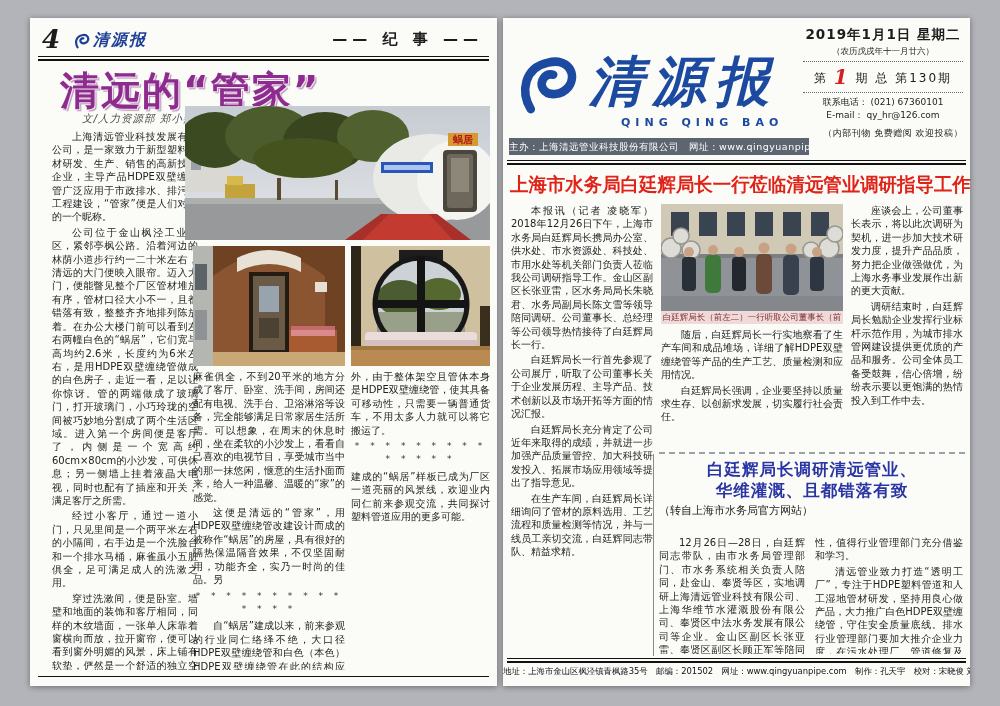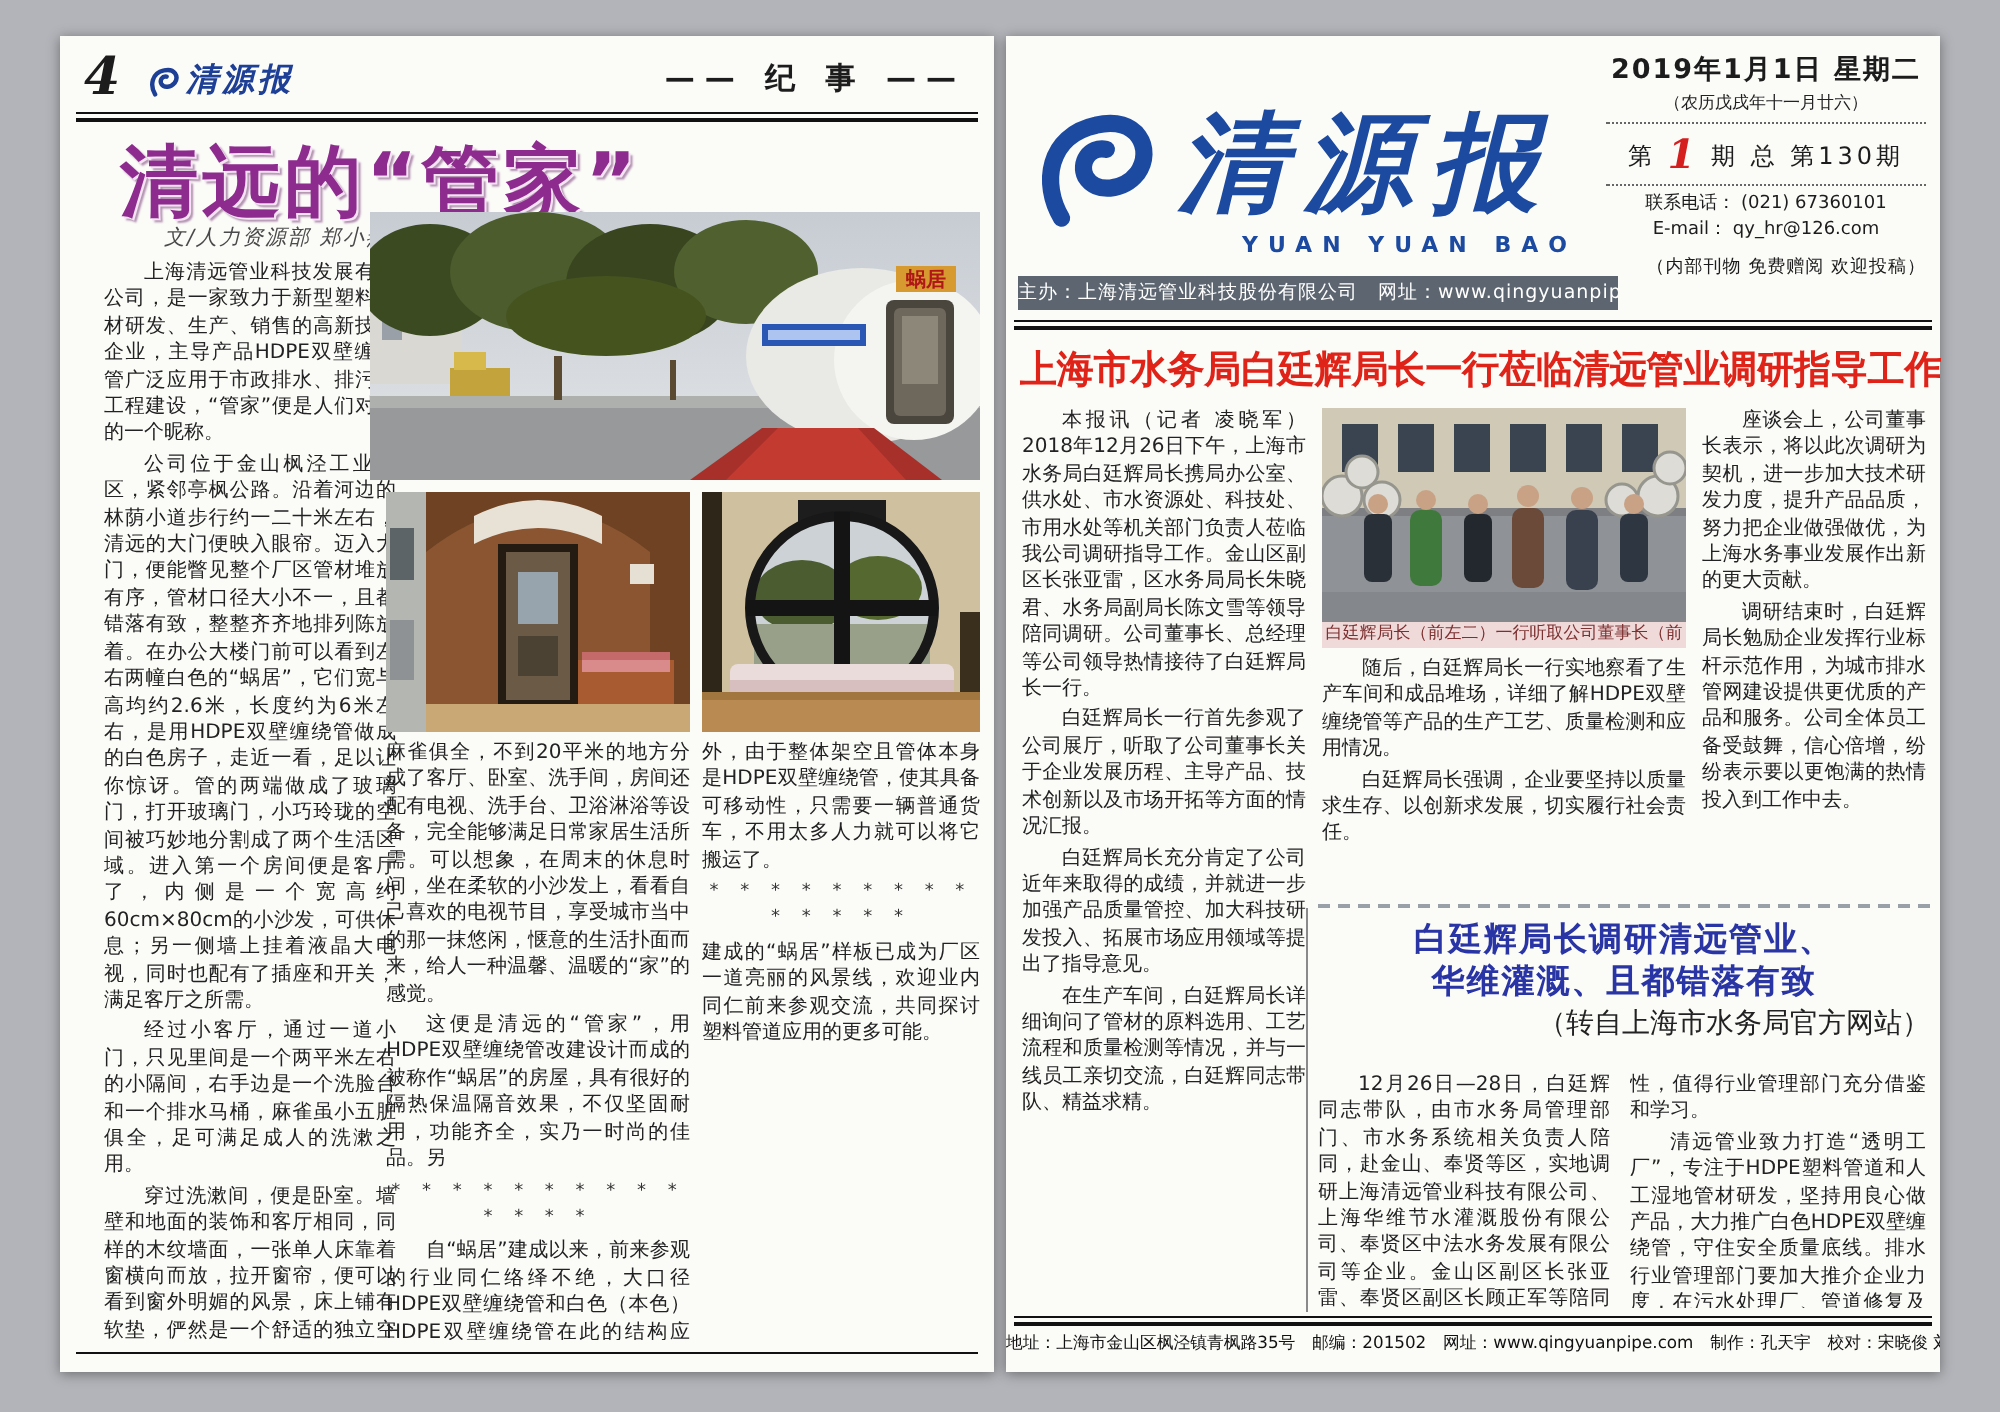--- a/index.html
+++ b/index.html
@@ -39,21 +39,21 @@
   .rp-note{font-size:9px;text-align:right;letter-spacing:0.5px;}
   .rp-bar{background:#5c6570;color:#fff;font-size:9.5px;line-height:17px;height:17px;
           text-align:center;letter-spacing:0.5px;white-space:nowrap;overflow:hidden;}
   .rp-headline{font-size:19px;font-weight:900;color:#e02318;text-align:center;
                white-space:nowrap;transform:scaleX(.97);transform-origin:center;}
   .photo-caption{background:#f0d9d9;color:#7c3030;font-size:8.5px;text-align:center;
                  line-height:13px;height:13px;overflow:hidden;}
   .blue-box{border-top:2px dashed #9aa0a8;padding-top:5px;}
   .blue-title{font-size:16.5px;font-weight:900;color:#2a35a5;text-align:center;
               line-height:21px;letter-spacing:1px;white-space:nowrap;}
-  .blue-src{font-size:14px;text-align:right;color:#222;margin-top:2px;}
+  .blue-src{font-size:11px;text-align:left;color:#222;margin-top:2px;}
   .rp-footer{font-size:8.4px;color:#111;white-space:nowrap;overflow:hidden;text-align:center;}
   .vline{border-left:1px solid #8a8a8a;width:0;}
   svg{display:block;}
 </style>
 </head>
 <body>
 
 <div class="page" id="left-page">
 
   <div class="abs" style="left:12px;top:6px;">
@@ -173,21 +173,21 @@
 </div>
 
 <div class="page" id="right-page">
 
   <div class="abs" style="left:14px;top:36px;">
     <svg width="62" height="62" viewBox="0 0 36 36">
       <path d="M8,32 C2,22 4,8 18,5 C30,2 35,12 30,19 C26,24 18,25 15,20 C13,16 16,11 21,12" fill="none" stroke="#1c4aa0" stroke-width="5" stroke-linecap="round"></path>
     </svg>
   </div>
   <div class="abs rp-brand" style="left:86px;top:28px;">清源报</div>
-  <div class="abs rp-pinyin" style="left:118px;top:98px;">YUAN YUAN BAO</div>
+  <div class="abs rp-pinyin" style="left:118px;top:98px;">QING QING BAO</div>
 
   <div class="abs" style="left:300px;top:8px;width:160px;">
     <div class="rp-date">2019年1月1日 星期二</div>
     <div class="rp-lunar">（农历戊戌年十一月廿六）</div>
     <div class="dotted" style="margin:3px 0 1px;"></div>
     <div class="rp-issue"><span>第</span> <span class="issue-no">1</span> <span>期  总 第130期</span></div>
     <div class="dotted" style="margin:1px 0 3px;"></div>
     <div class="rp-contact">联系电话： (021) 67360101</div>
     <div class="rp-contact">E-mail： qy_hr@126.com</div>
     <div class="rp-note" style="margin-top:5px;">（内部刊物 免费赠阅 欢迎投稿）</div>

